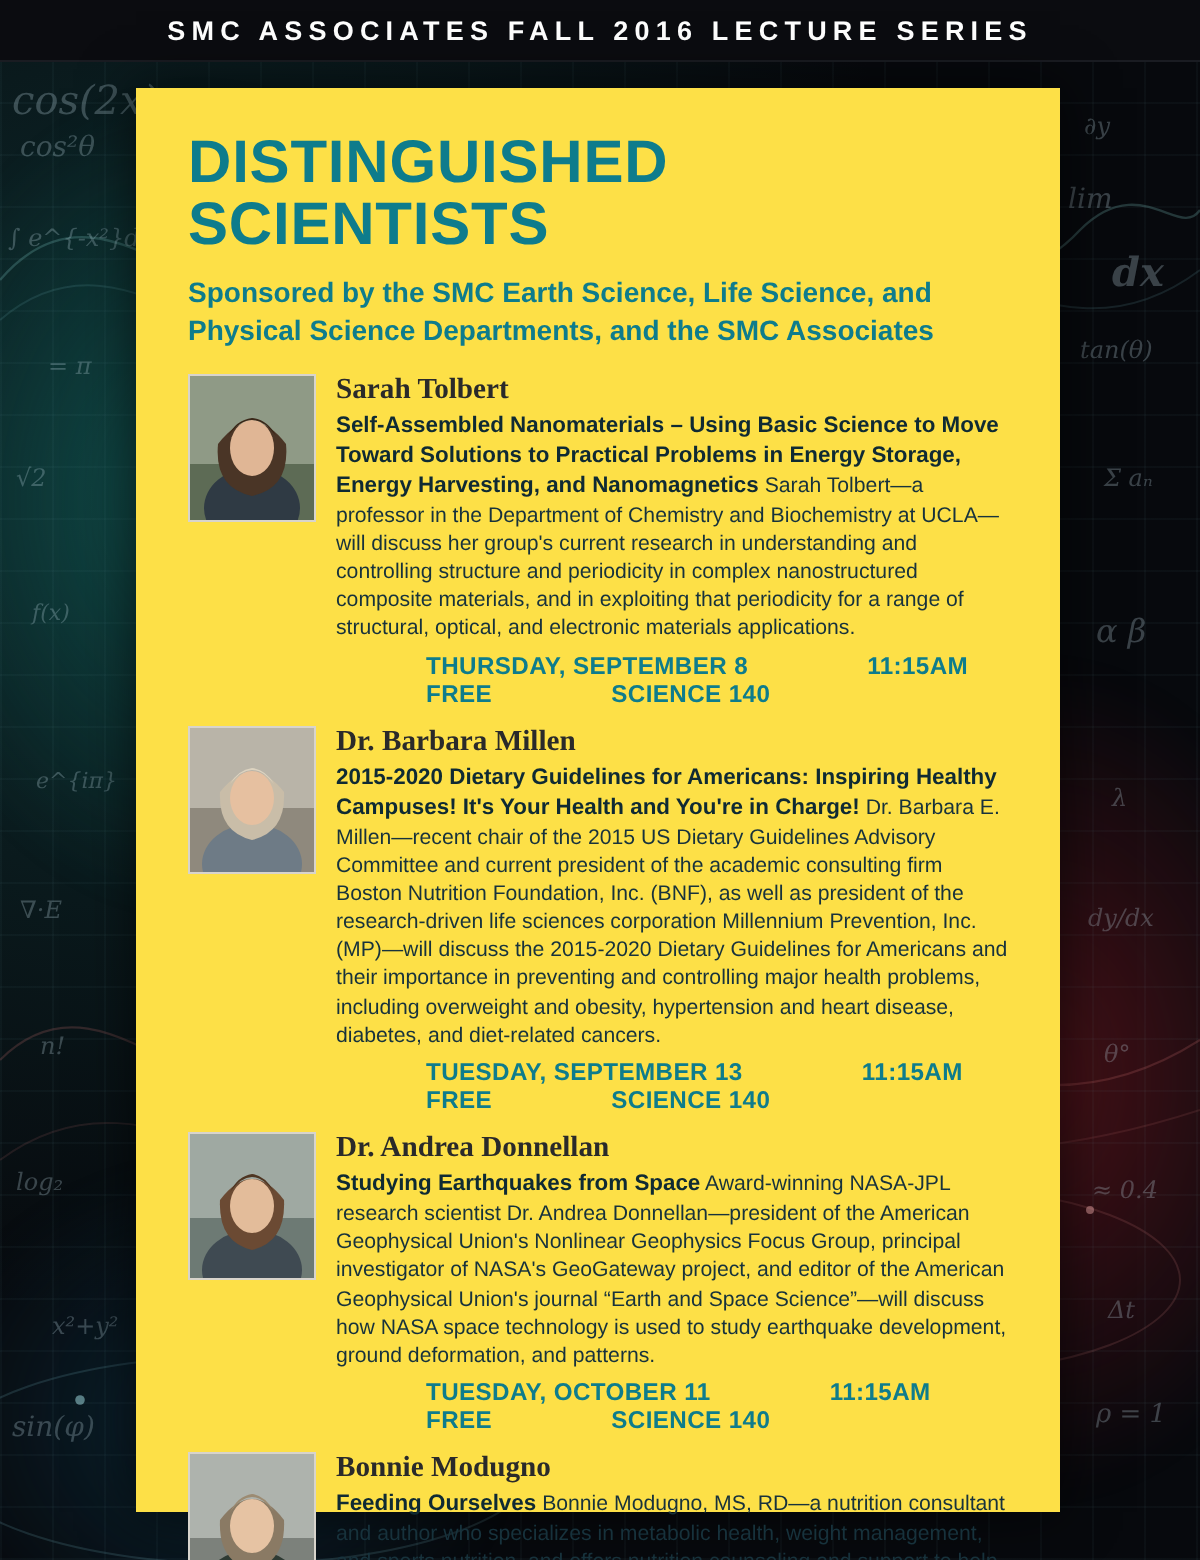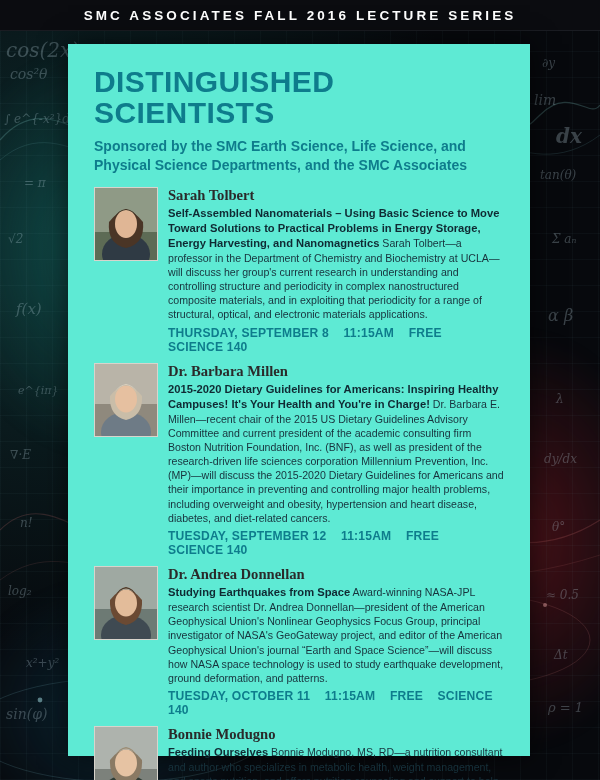--- a/index.html
+++ b/index.html
@@ -33,38 +33,38 @@
 
   
   .banner{position:absolute;left:0;right:0;top:0;height:30px;
     background:#0b0c10;display:flex;align-items:center;justify-content:center;
     border-bottom:1px solid #1a1c22;}
   .banner .txt{color:#fff;font-size:13.5px;font-weight:bold;letter-spacing:3.1px;
     font-family:"Liberation Sans",sans-serif;}
 
   
   .card{position:absolute;left:68px;top:44px;width:462px;height:712px;
-    background:#5eead4;box-shadow:0 0 26px rgba(0,0,0,.65);}
+    background:#fde047;box-shadow:0 0 26px rgba(0,0,0,.65);}
   .card-inner{padding:22px 26px 0 26px;}
 
   h1{margin:0;color:#0e7c8c;font-size:30px;line-height:1.04;font-weight:bold;
      letter-spacing:.4px;font-family:"Liberation Sans",sans-serif;text-transform:uppercase;}
   .sponsor{margin:9px 0 0 0;color:#0e7c8c;font-size:14px;line-height:1.33;font-weight:bold;}
 
   .speakers{margin-top:12px;}
   .speaker{display:flex;gap:10px;padding:0 0 9px 0;}
   .photo{width:62px;min-width:62px;height:72px;overflow:hidden;position:relative;
     border:1px solid #d8d4cc;background:#cfc7bd;}
   .info{flex:1;}
   .sname{color:#2a2a2a;font-size:14.6px;font-weight:bold;margin:0 0 2px 0;
     font-family:"Liberation Serif",serif;}
   .stitle{color:#17323c;font-size:10.6px;line-height:1.34;margin:0;}
   .stitle b{font-size:11.2px;color:#0f2a33;}
   .when{color:#0e7c8c;font-size:12.1px;font-weight:bold;margin-top:4px;letter-spacing:.2px;}
-  .when span{margin-right:11px;}
+  .when span{margin-right:11px;margin-left:45px;}
 </style>
 </head>
 <body>
 
 <div class="bg">
   <div class="glow1"></div>
   <div class="glow2"></div>
   <div class="glow3"></div>
   <div class="grid-lines"></div>
 
@@ -87,32 +87,32 @@
     <span style="left:6px;top:38px;font-size:20px">cos(2x)</span>
     <span style="left:10px;top:66px;font-size:14px">cos²θ</span>
     <span style="left:4px;top:112px;font-size:12px">∫ e^{-x²}dx</span>
     <span style="left:534px;top:92px;font-size:14px">lim</span>
     <span style="left:556px;top:124px;font-size:20px;font-weight:bold">dx</span>
     <span style="left:542px;top:56px;font-size:12px">∂y</span>
     <span style="left:540px;top:168px;font-size:12px">tan(θ)</span>
     <span style="left:24px;top:176px;font-size:12px">= π</span>
     <span style="left:8px;top:232px;font-size:12px">√2</span>
     <span style="left:552px;top:232px;font-size:12px">Σ aₙ</span>
-    <span style="left:16px;top:300px;font-size:15px">f(x)</span>
+    <span style="left:16px;top:300px;font-size:11px">f(x)</span>
     <span style="left:548px;top:306px;font-size:16px">α β</span>
     <span style="left:6px;top:706px;font-size:14px">sin(φ)</span>
     <span style="left:548px;top:700px;font-size:13px">ρ = 1</span>
     <span style="left:18px;top:384px;font-size:11px">e^{iπ}</span>
     <span style="left:556px;top:392px;font-size:12px">λ</span>
     <span style="left:10px;top:448px;font-size:12px">∇·E</span>
     <span style="left:544px;top:452px;font-size:12px">dy/dx</span>
     <span style="left:20px;top:516px;font-size:12px">n!</span>
     <span style="left:552px;top:520px;font-size:12px">θ°</span>
     <span style="left:8px;top:584px;font-size:12px">log₂</span>
-    <span style="left:546px;top:588px;font-size:12px">≈ 0.5</span>
+    <span style="left:546px;top:588px;font-size:12px">≈ 0.4</span>
     <span style="left:26px;top:656px;font-size:12px">x²+y²</span>
     <span style="left:554px;top:648px;font-size:12px">Δt</span>
   </div>
 </div>
 
 <div class="banner">
   <div class="txt">SMC ASSOCIATES FALL 2016 LECTURE SERIES</div>
 </div>
 
 <div class="card">
@@ -163,21 +163,21 @@
             <path d="M20 28 q11 -14 22 0 q-4 -7 -11 -8 q-7 1 -11 8z" fill="#ddd3c0"></path>
           </svg>
         </div>
         <div class="info">
           <div class="sname">Dr. Barbara Millen</div>
           <p class="stitle">
             <b>2015-2020 Dietary Guidelines for Americans: Inspiring Healthy Campuses! It's Your Health and You're in Charge!</b>
             <span>Dr. Barbara E. Millen—recent chair of the 2015 US Dietary Guidelines Advisory Committee and current president of the academic consulting firm Boston Nutrition Foundation, Inc. (BNF), as well as president of the research-driven life sciences corporation Millennium Prevention, Inc. (MP)—will discuss the 2015-2020 Dietary Guidelines for Americans and their importance in preventing and controlling major health problems, including overweight and obesity, hypertension and heart disease, diabetes, and diet-related cancers.</span>
           </p>
           <div class="when">
-            <span>TUESDAY, SEPTEMBER 12</span>
+            <span>TUESDAY, SEPTEMBER 13</span>
             <span>11:15AM</span>
             <span>FREE</span>
             <span>SCIENCE 140</span>
           </div>
         </div>
       </div>
 
       <div class="speaker">
         <div class="photo">
           <svg width="62" height="72" viewBox="0 0 62 72">

